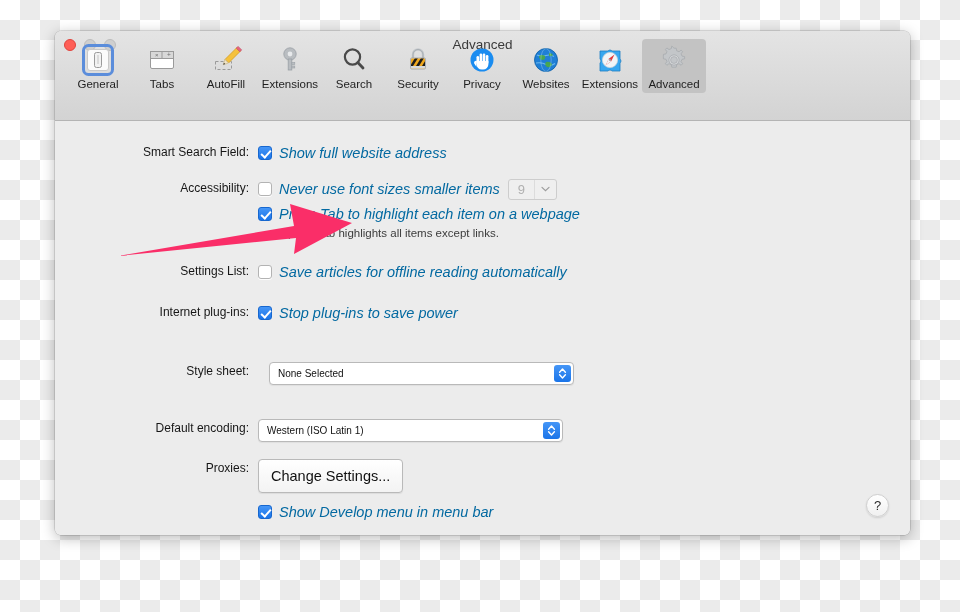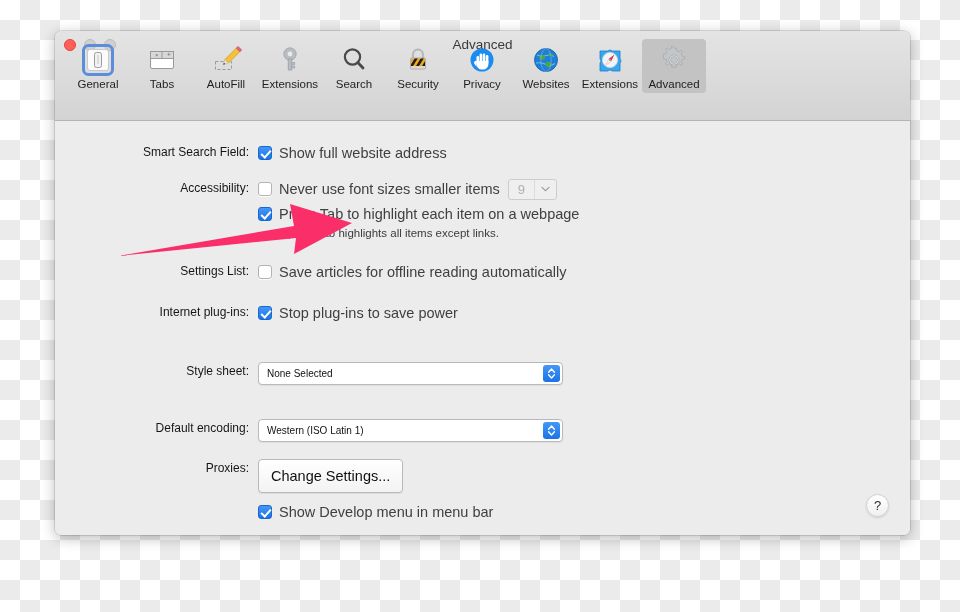--- a/index.html
+++ b/index.html
@@ -153,22 +153,23 @@
     content: "";
     position: absolute;
     left: 4px; top: 1px;
     width: 4px; height: 8px;
     border: solid #ffffff;
     border-width: 0 2px 2px 0;
     transform: rotate(42deg);
   }
   .cbtext {
     font-size: 14.5px;
-    color: #404040;
+    color: #0369a1;
     white-space: nowrap;
+    font-style: italic;
   }
   .hint {
     font-size: 11.5px;
     color: #3c3c3c;
     margin-top: 3px;
     margin-left: 21px;
     white-space: nowrap;
   }
 
   
@@ -490,21 +491,21 @@
     <div class="row" style="left:12px; top:182px;">
       <div class="rlabel">Internet plug-ins:</div>
       <div class="rfield">
         <div class="cbline">
           <span class="checkbox on"></span>
           <span class="cbtext">Stop plug-ins to save power</span>
         </div>
       </div>
     </div>
 
-    <div class="row" style="left:12px; top:241px;">
+    <div class="row" style="left:12px; top:241px;gap:11px;">
       <div class="rlabel">Style sheet:</div>
       <div class="rfield">
         <div class="popup">
           <span class="ptext">None Selected</span>
           <span class="pbtn">
             <svg width="9" height="13" viewBox="0 0 9 13">
               <path d="M1.6 5.2 L4.5 2.1 L7.4 5.2" fill="none" stroke="#ffffff" stroke-width="1.4" stroke-linecap="round" stroke-linejoin="round"></path>
               <path d="M1.6 7.8 L4.5 10.9 L7.4 7.8" fill="none" stroke="#ffffff" stroke-width="1.4" stroke-linecap="round" stroke-linejoin="round"></path>
             </svg>
           </span>

